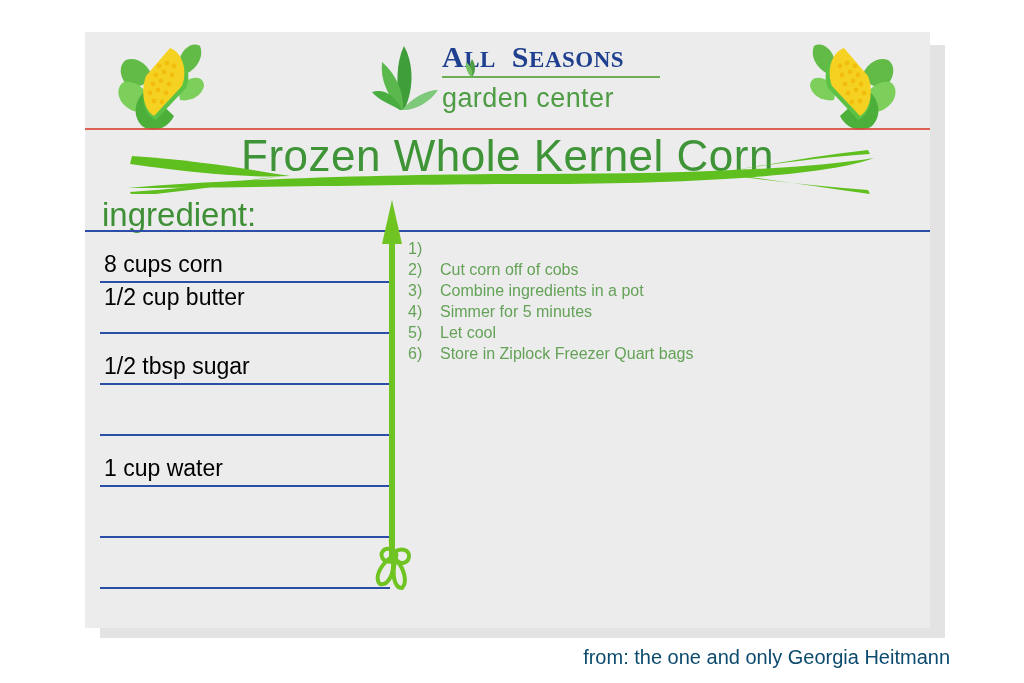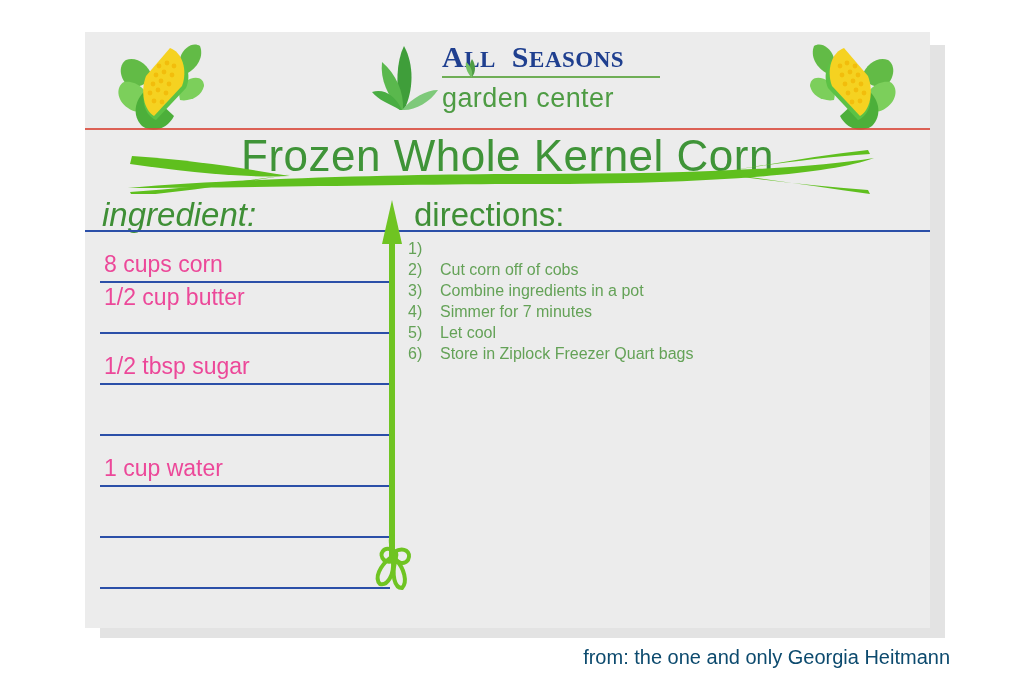--- a/index.html
+++ b/index.html
@@ -77,36 +77,36 @@
   .brush { position: absolute; left: 122px; top: 148px; width: 755px; height: 46px; }
 
   
   .sec-head {
     position: absolute;
     font-size: 33px;
     color: #3f8f36;
     line-height: 36px;
     white-space: nowrap;
   }
-  .sec-ingredient { left: 102px; top: 197px; font-style: italic; }
+  .sec-ingredient { left: 102px; top: 197px; }
   .sec-directions { left: 414px; top: 197px; }
 
   
   .rule-full {
     position: absolute; left: 85px; width: 845px; height: 2px; background: #2b4fa8;
   }
   .rule-left {
     position: absolute; left: 100px; width: 290px; height: 2px; background: #2b4fa8;
   }
 
   
   .ing {
     position: absolute; left: 104px; width: 290px;
     font-size: 23px;
-    color: #ec4899;
+    color: #000000;
     line-height: 28px;
     white-space: nowrap;
   }
 
   
   .dir-list { position: absolute; left: 408px; top: 238px; width: 480px; }
   .dir-row {
     display: flex;
     font-size: 16px;
     color: #64a257;
@@ -215,21 +215,20 @@
     <g fill="#5fbf1e">
       <path d="M6 40 C120 30 300 26 420 26 C540 26 680 22 752 10 C700 30 540 36 420 36 C300 36 120 40 6 40 Z"></path>
       <path d="M10 8 C70 12 120 20 168 28 C120 30 64 24 8 16 Z"></path>
       <path d="M8 44 C66 40 120 34 170 26 C122 34 66 44 10 48 Z"></path>
       <path d="M748 6 C690 10 636 18 588 26 C638 18 692 8 746 2 Z"></path>
       <path d="M746 42 C690 38 636 32 588 24 C638 30 694 38 748 46 Z"></path>
     </g>
   </svg>
 
   <div class="sec-head sec-ingredient">ingredient:</div>
-  <div class="sec-head sec-directions">directions:</div>
 
   <div class="rule-full" style="top:230px"></div>
   <div class="rule-left" style="top:281px"></div>
   <div class="rule-left" style="top:332px"></div>
   <div class="rule-left" style="top:383px"></div>
   <div class="rule-left" style="top:434px"></div>
   <div class="rule-left" style="top:485px"></div>
   <div class="rule-left" style="top:536px"></div>
   <div class="rule-left" style="top:587px"></div>
 
@@ -245,21 +244,21 @@
     <div class="dir-row">
       <span class="dir-num">2)</span>
       <span class="dir-txt">Cut corn off of cobs</span>
     </div>
     <div class="dir-row">
       <span class="dir-num">3)</span>
       <span class="dir-txt">Combine ingredients in a pot</span>
     </div>
     <div class="dir-row">
       <span class="dir-num">4)</span>
-      <span class="dir-txt">Simmer for 7 minutes</span>
+      <span class="dir-txt">Simmer for 5 minutes</span>
     </div>
     <div class="dir-row">
       <span class="dir-num">5)</span>
       <span class="dir-txt">Let cool</span>
     </div>
     <div class="dir-row">
       <span class="dir-num">6)</span>
       <span class="dir-txt">Store in Ziplock Freezer Quart bags</span>
     </div>
   </div>

